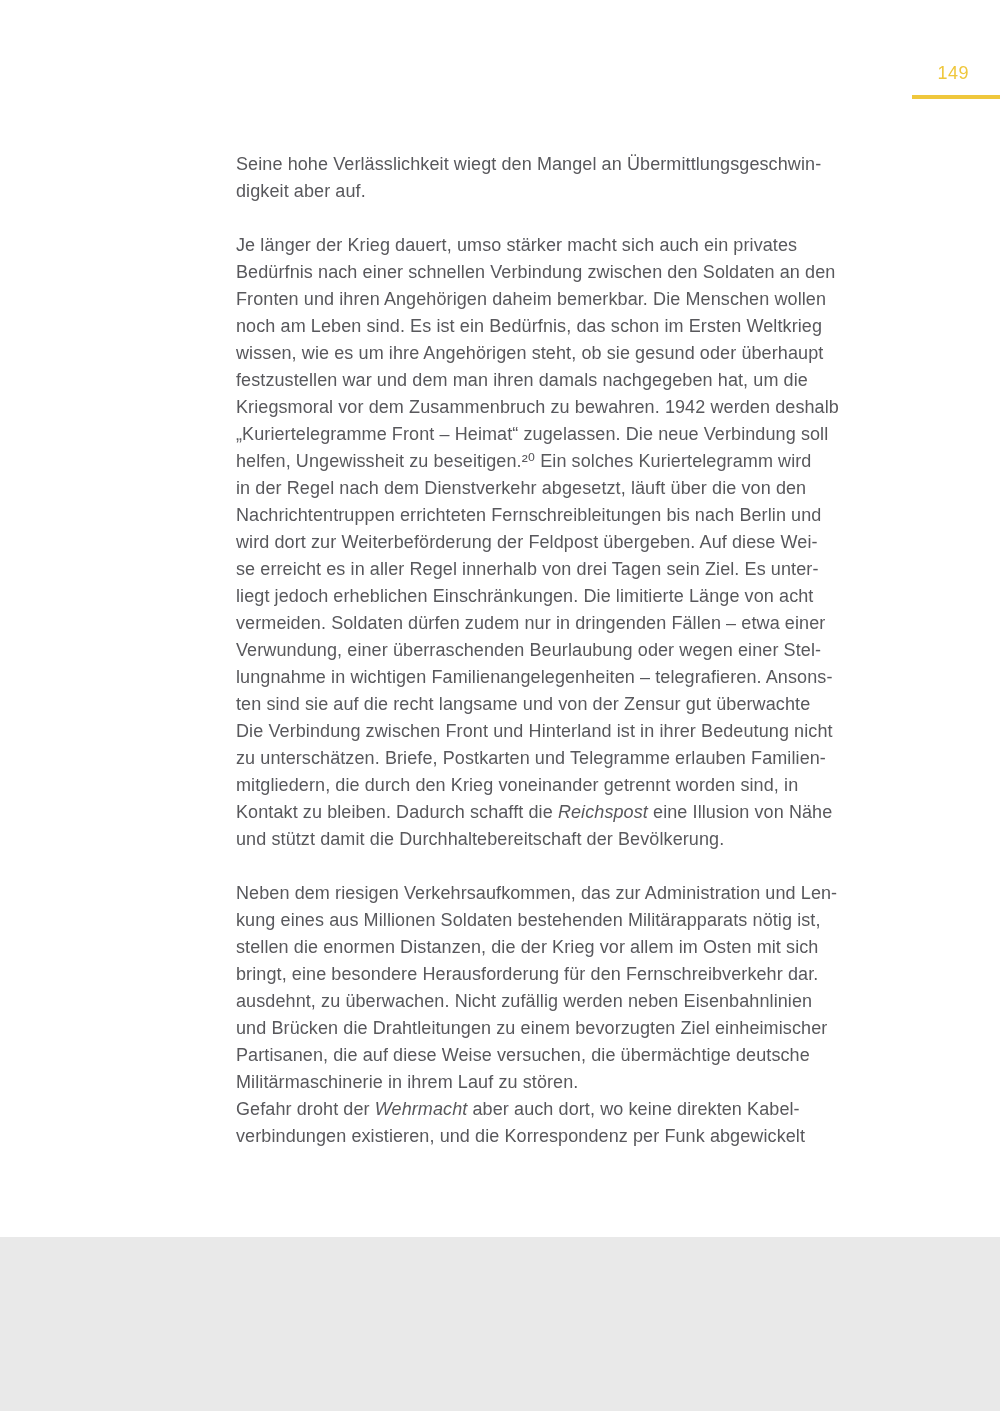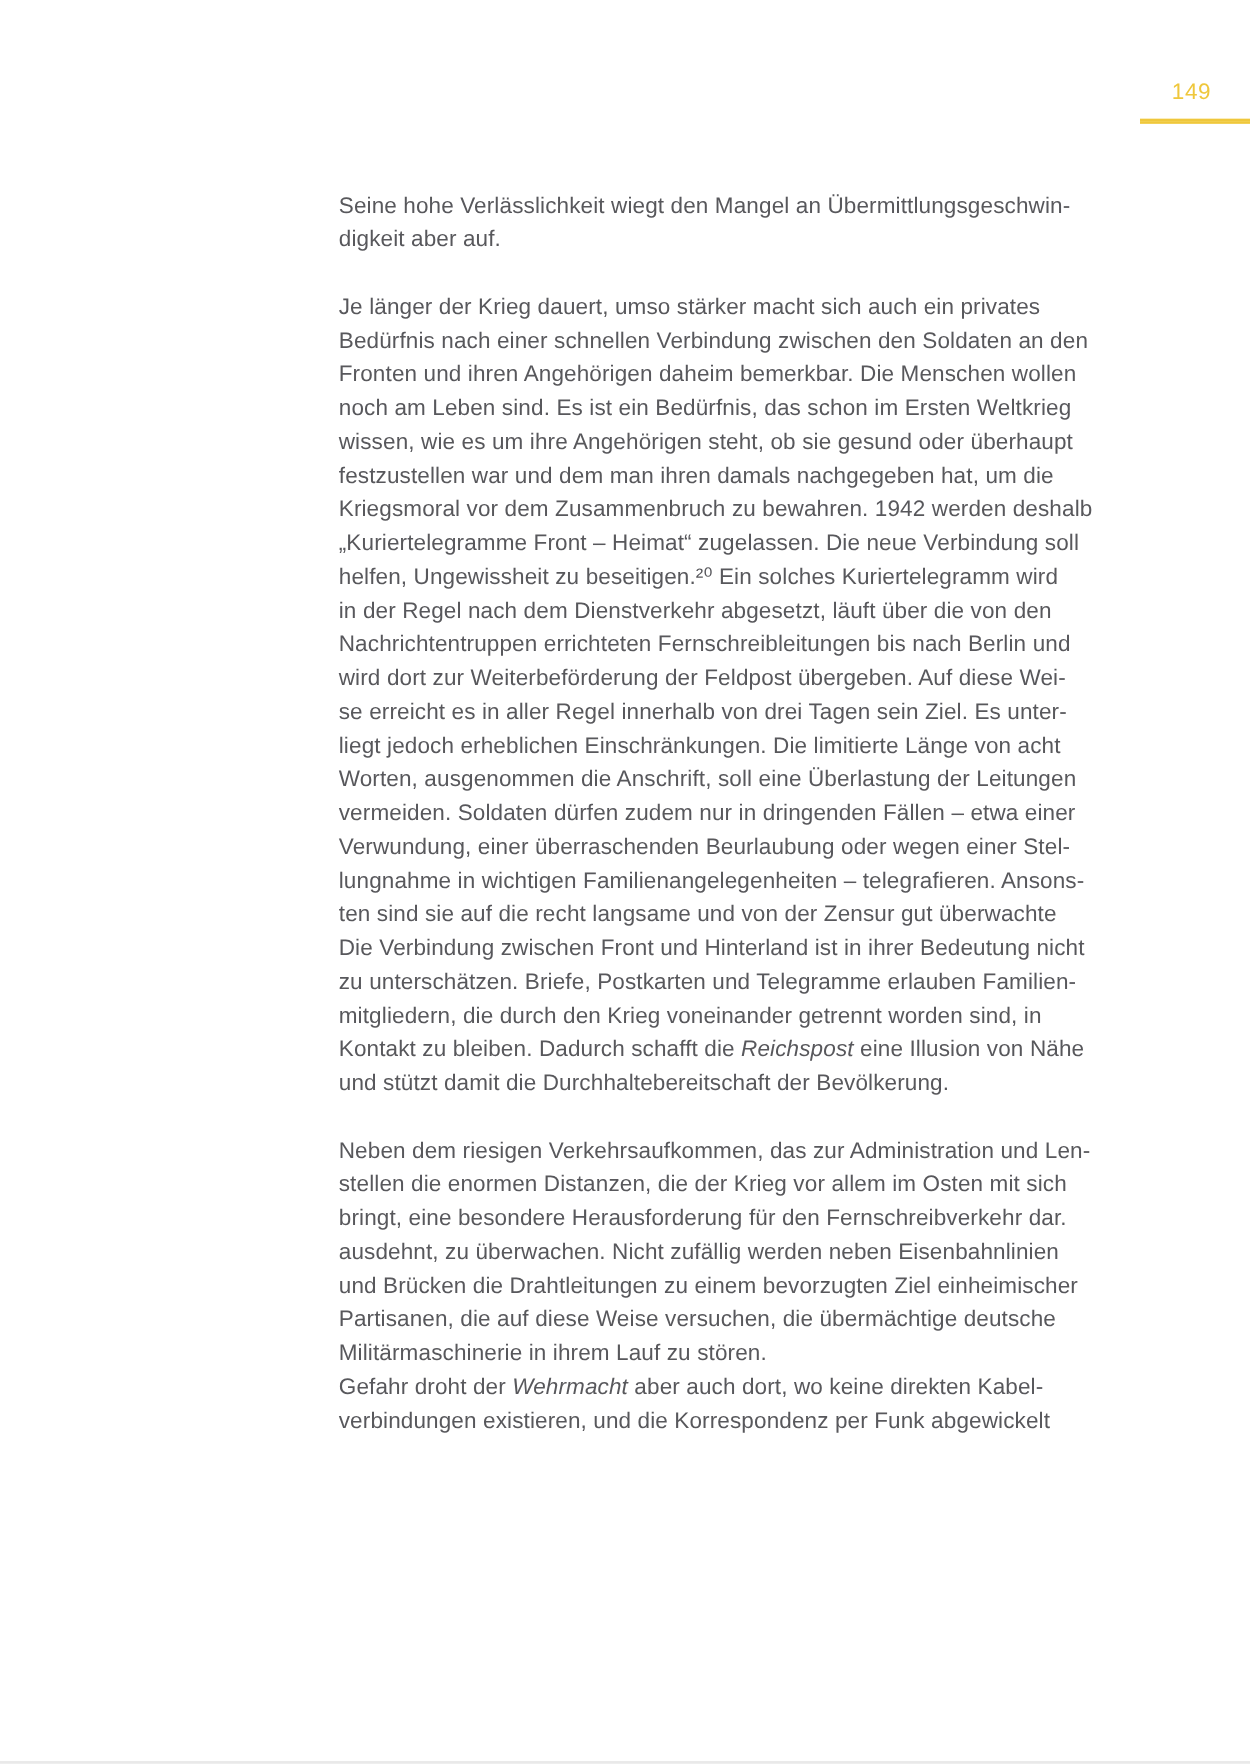--- a/index.html
+++ b/index.html
@@ -10,21 +10,21 @@
     --bg: #FFFFFF;
   }
   * { margin: 0; padding: 0; box-sizing: border-box; }
   html, body {
     background: #e9e9e9;
     font-family: "Liberation Sans", "DejaVu Sans", sans-serif;
   }
   .page {
     position: relative;
     width: 1000px;
-    height: 1409px;
+    height: 1237px;
     background: var(--bg);
     margin: 0 auto;
     overflow: hidden;
   }
   .page-number {
     position: absolute;
     top: 63px;
     right: 31px;
     font-size: 18px;
     line-height: 20px;
@@ -43,21 +43,20 @@
   }
   .body-text {
     position: absolute;
     top: 151px;
     left: 236px;
     width: 660px;
     color: var(--text);
     font-size: 18px;
     line-height: 27px;
     letter-spacing: 0.1px;
-    margin-left: 35px;
   }
   .paragraph + .paragraph {
     margin-top: 27px;
   }
   .line {
     white-space: nowrap;
     height: 27px;
   }
   .line em {
     font-style: italic;
@@ -82,33 +81,33 @@
         <div class="line"><span>wissen, wie es um ihre Angehörigen steht, ob sie gesund oder überhaupt</span></div>
         <div class="line"><span>festzustellen war und dem man ihren damals nachgegeben hat, um die</span></div>
         <div class="line"><span>Kriegsmoral vor dem Zusammenbruch zu bewahren. 1942 werden deshalb</span></div>
         <div class="line"><span>„Kuriertelegramme Front – Heimat“ zugelassen. Die neue Verbindung soll</span></div>
         <div class="line"><span>helfen, Ungewissheit zu beseitigen.²⁰ Ein solches Kuriertelegramm wird</span></div>
         <div class="line"><span>in der Regel nach dem Dienstverkehr abgesetzt, läuft über die von den</span></div>
         <div class="line"><span>Nachrichtentruppen errichteten Fernschreibleitungen bis nach Berlin und</span></div>
         <div class="line"><span>wird dort zur Weiterbeförderung der Feldpost übergeben. Auf diese Wei-</span></div>
         <div class="line"><span>se erreicht es in aller Regel innerhalb von drei Tagen sein Ziel. Es unter-</span></div>
         <div class="line"><span>liegt jedoch erheblichen Einschränkungen. Die limitierte Länge von acht</span></div>
-        <div class="line"><span>Worten, ausgenommen die Anschrift, soll eine Überlastung der Leitungen</span></div>
         <div class="line"><span>vermeiden. Soldaten dürfen zudem nur in dringenden Fällen – etwa einer</span></div>
         <div class="line"><span>Verwundung, einer überraschenden Beurlaubung oder wegen einer Stel-</span></div>
         <div class="line"><span>lungnahme in wichtigen Familienangelegenheiten – telegrafieren. Ansons-</span></div>
         <div class="line"><span>ten sind sie auf die recht langsame und von der Zensur gut überwachte</span></div>
         <div class="line"><span>Die Verbindung zwischen Front und Hinterland ist in ihrer Bedeutung nicht</span></div>
         <div class="line"><span>zu unterschätzen. Briefe, Postkarten und Telegramme erlauben Familien-</span></div>
         <div class="line"><span>mitgliedern, die durch den Krieg voneinander getrennt worden sind, in</span></div>
         <div class="line"><span>Kontakt zu bleiben. Dadurch schafft die </span><em>Reichspost</em><span> eine Illusion von Nähe</span></div>
         <div class="line"><span>und stützt damit die Durchhaltebereitschaft der Bevölkerung.</span></div>
       </div>
       <div class="paragraph">
         <div class="line"><span>Neben dem riesigen Verkehrsaufkommen, das zur Administration und Len-</span></div>
+        <div class="line"><span>kung eines aus Millionen Soldaten bestehenden Militärapparats nötig ist,</span></div>
         <div class="line"><span>stellen die enormen Distanzen, die der Krieg vor allem im Osten mit sich</span></div>
         <div class="line"><span>bringt, eine besondere Herausforderung für den Fernschreibverkehr dar.</span></div>
         <div class="line"><span>ausdehnt, zu überwachen. Nicht zufällig werden neben Eisenbahnlinien</span></div>
         <div class="line"><span>und Brücken die Drahtleitungen zu einem bevorzugten Ziel einheimischer</span></div>
         <div class="line"><span>Partisanen, die auf diese Weise versuchen, die übermächtige deutsche</span></div>
         <div class="line"><span>Militärmaschinerie in ihrem Lauf zu stören.</span></div>
         <div class="line"><span>Gefahr droht der </span><em>Wehrmacht</em><span> aber auch dort, wo keine direkten Kabel-</span></div>
         <div class="line"><span>verbindungen existieren, und die Korrespondenz per Funk abgewickelt</span></div>
       </div>
     </main>

